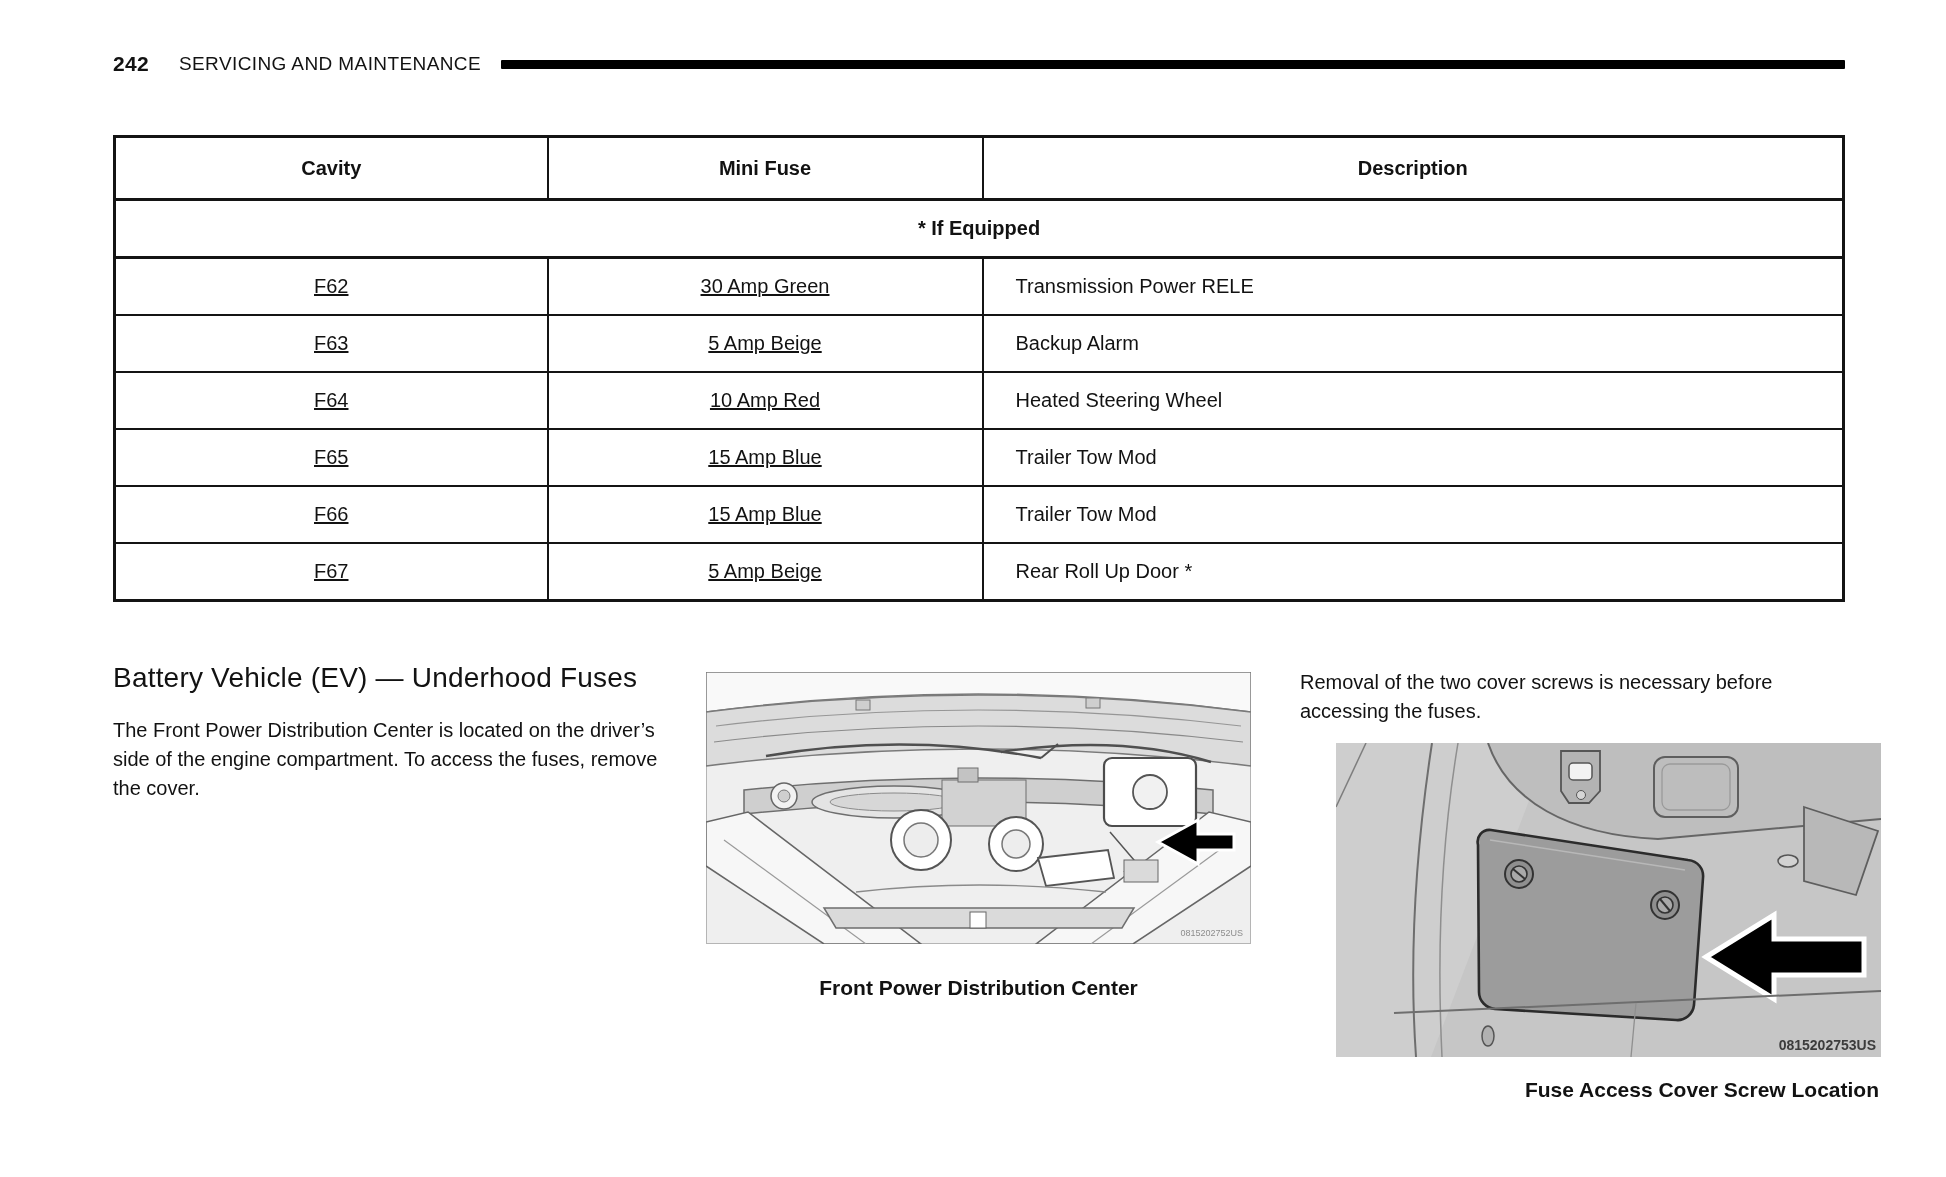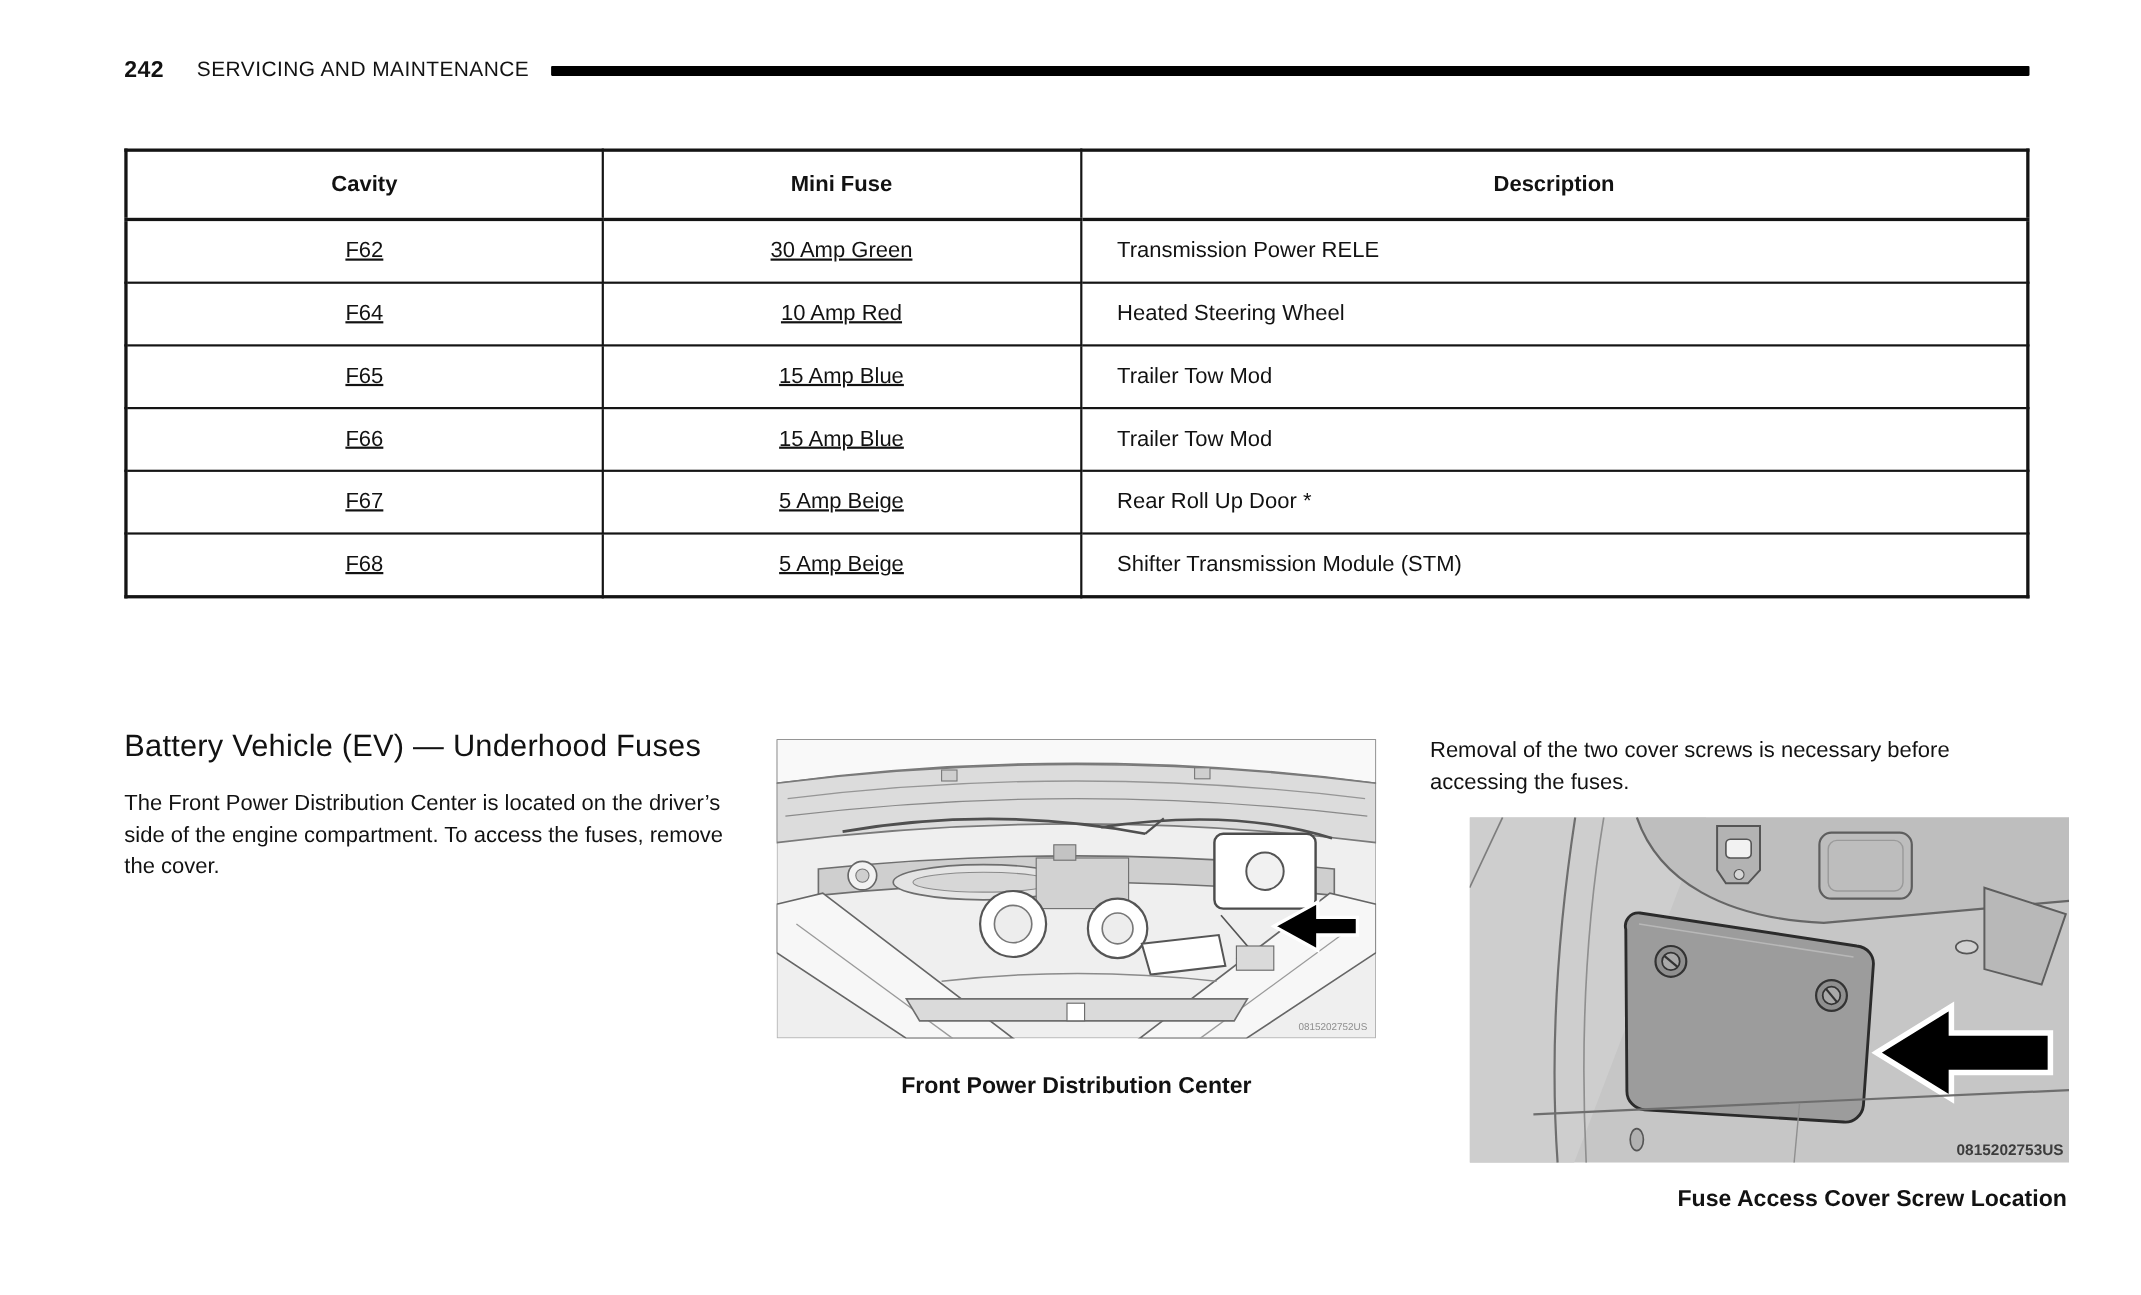--- a/index.html
+++ b/index.html
@@ -60,48 +60,51 @@
     </colgroup>
   <thead>
     <tr>
       <th>Cavity</th>
       <th>Mini Fuse</th>
       <th>Description</th>
     </tr>
   </thead>
   <tbody>
     <tr>
+      <td class="note-cell" colspan="3">* If Equipped</td>
+    </tr>
+    <tr>
       <td class="c-cavity">F62</td>
       <td class="c-fuse">30 Amp Green</td>
       <td class="c-desc">Transmission Power RELE</td>
     </tr>
     <tr>
+      <td class="c-cavity">F63</td>
+      <td class="c-fuse">5 Amp Beige</td>
+      <td class="c-desc">Backup Alarm</td>
+    </tr>
+    <tr>
       <td class="c-cavity">F64</td>
       <td class="c-fuse">10 Amp Red</td>
       <td class="c-desc">Heated Steering Wheel</td>
     </tr>
     <tr>
       <td class="c-cavity">F65</td>
       <td class="c-fuse">15 Amp Blue</td>
       <td class="c-desc">Trailer Tow Mod</td>
     </tr>
     <tr>
       <td class="c-cavity">F66</td>
       <td class="c-fuse">15 Amp Blue</td>
       <td class="c-desc">Trailer Tow Mod</td>
     </tr>
     <tr>
       <td class="c-cavity">F67</td>
       <td class="c-fuse">5 Amp Beige</td>
       <td class="c-desc">Rear Roll Up Door *</td>
-    </tr>
-    <tr>
-      <td class="c-cavity">F68</td>
-      <td class="c-fuse">5 Amp Beige</td>
-      <td class="c-desc">Shifter Transmission Module (STM)</td>
     </tr>
   </tbody>
 </table>
 
 <div class="section-heading">Battery Vehicle (EV) — Underhood Fuses</div>
 <div class="section-body">The Front Power Distribution Center is located on the driver’s side of the engine compartment. To access the fuses, remove the cover.</div>
 
 <div class="figure-1">
   <svg viewBox="0 0 545 272" width="545" height="272">
     <rect x="0.5" y="0.5" width="544" height="271" fill="#efefef" stroke="#b5b5b5"></rect>

